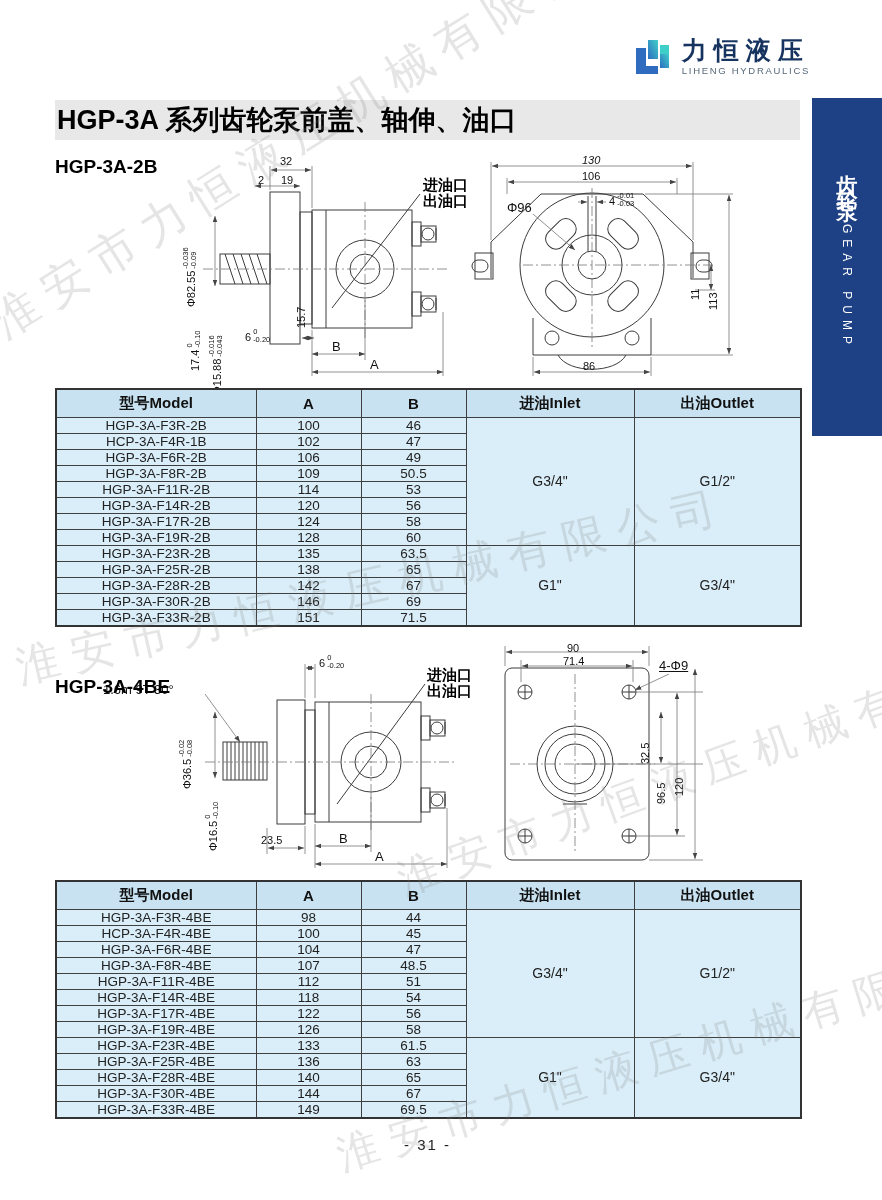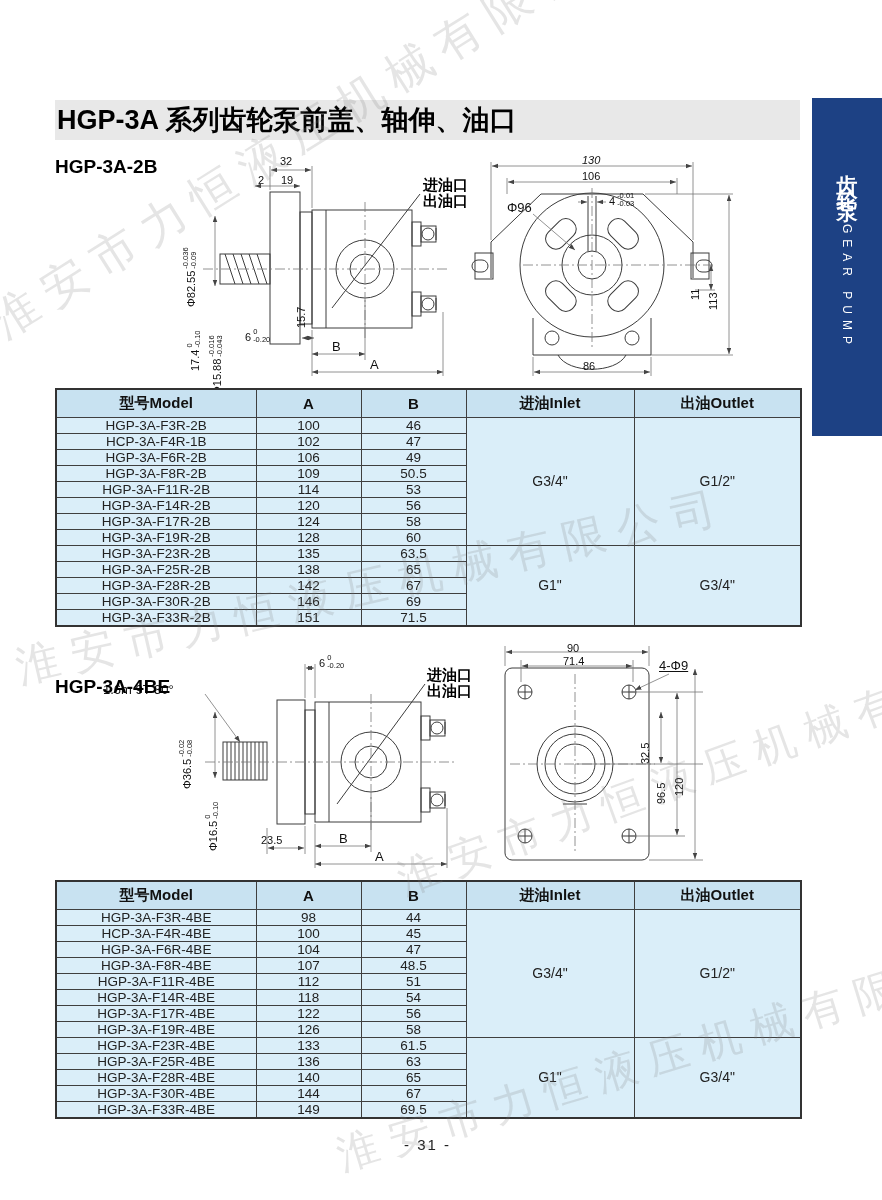--- a/index.html
+++ b/index.html
@@ -45,20 +45,41 @@
   .spec td.gcell{font-size:14px;}
   
   .pagenum{position:absolute;left:55px;top:1136px;width:745px;text-align:center;
            font-size:15px;color:#222;letter-spacing:2px;z-index:2;}
 </style>
 </head>
 <body>
 
 <div class="page">
 
+  <div class="logo">
+    <span>
+      <svg width="40" height="44" viewBox="0 0 40 44">
+        <defs>
+          <linearGradient id="lg" x1="0" y1="1" x2="1" y2="0">
+            <stop offset="0" stop-color="#2f6cc0"></stop>
+              <stop offset="1" stop-color="#3ecfc9"></stop>
+          </linearGradient>
+        </defs>
+        <rect x="2" y="12" width="10" height="26" fill="#2f6cc0"></rect>
+        <rect x="2" y="30" width="22" height="8" fill="#2f6cc0"></rect>
+        <rect x="14" y="4" width="10" height="19" fill="url(#lg)"></rect>
+        <rect x="26" y="9" width="9" height="9" fill="#3ecfc9"></rect>
+        <rect x="26" y="18" width="9" height="14" fill="url(#lg)"></rect>
+      </svg>
+    </span>
+    <span>
+      <div class="logo-cn">力恒液压</div>
+      <div class="logo-en">LIHENG HYDRAULICS</div>
+    </span>
+  </div>
 
   <div class="titlebar">
     <span>HGP-3A 系列齿轮泵前盖、轴伸、油口</span>
   </div>
 
   <div class="sidetab">
     <div class="cn">齿轮泵</div>
     <div class="en">GEAR PUMP</div>
   </div>
 

